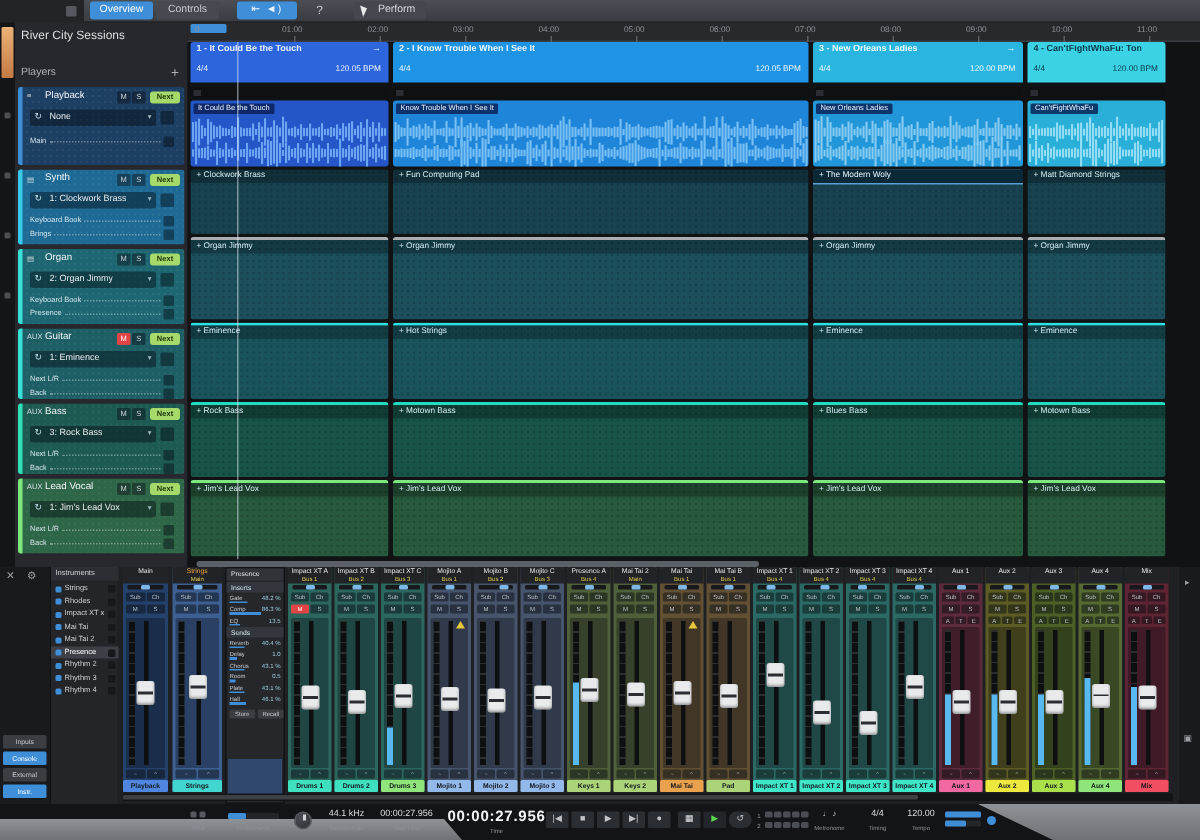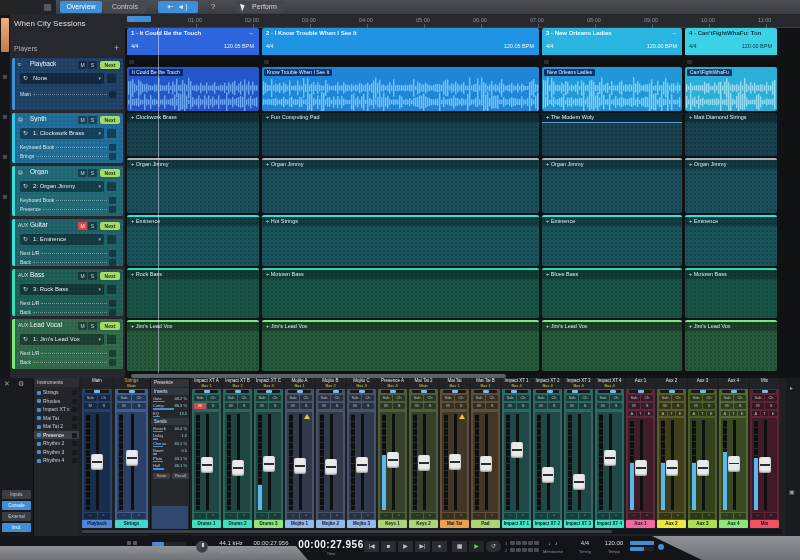--- a/index.html
+++ b/index.html
@@ -144,21 +144,21 @@
 
   <div class="abs" id="lstrip">
     <div class="abs" id="lthumb"></div>
     <div class="abs ldot" style="top:60px"></div>
     <div class="abs ldot" style="top:100px"></div>
     <div class="abs ldot" style="top:140px"></div>
     <div class="abs ldot" style="top:180px"></div>
   </div>
 
   <div class="abs" id="sidebar">
-    <div class="abs txt" id="sb-title">When City Sessions</div>
+    <div class="abs txt" id="sb-title">River City Sessions</div>
     <div class="abs txt" id="sb-players">Players</div>
     <div class="abs" id="sb-add">+</div>
     <div id="players-holder">
         <div class="abs pcard" style="top: 43px; height: 52px; background-color: rgb(29, 63, 99);">
           <div class="abs pbar" style="background: rgb(62, 142, 216);"></div>
           <div class="abs pbadge">≡</div>
           <div class="abs pname txt">Playback</div>
           <div class="abs pms" style="left: 66px;">M</div>
           <div class="abs pms" style="left: 76px;">S</div>
           <div class="abs pnext">Next</div>

